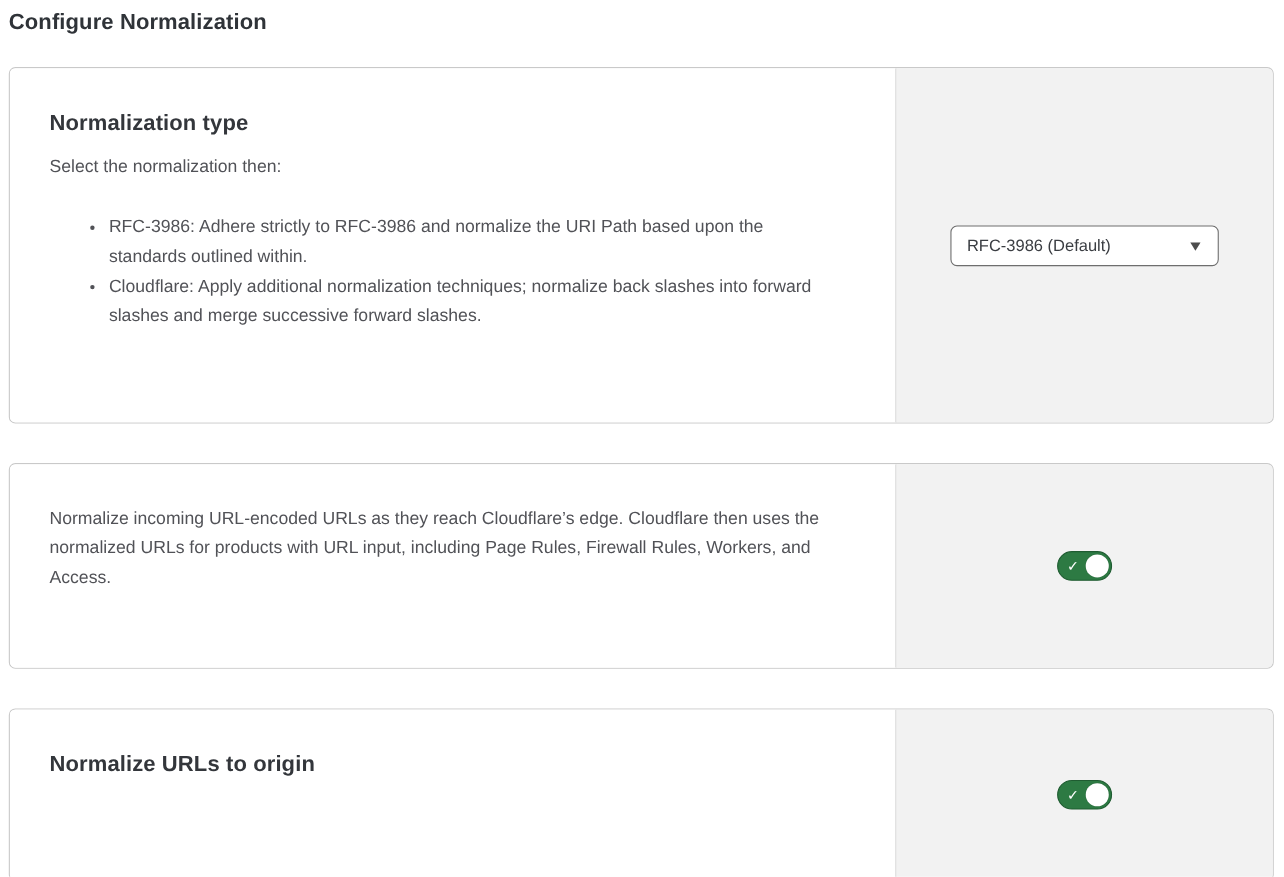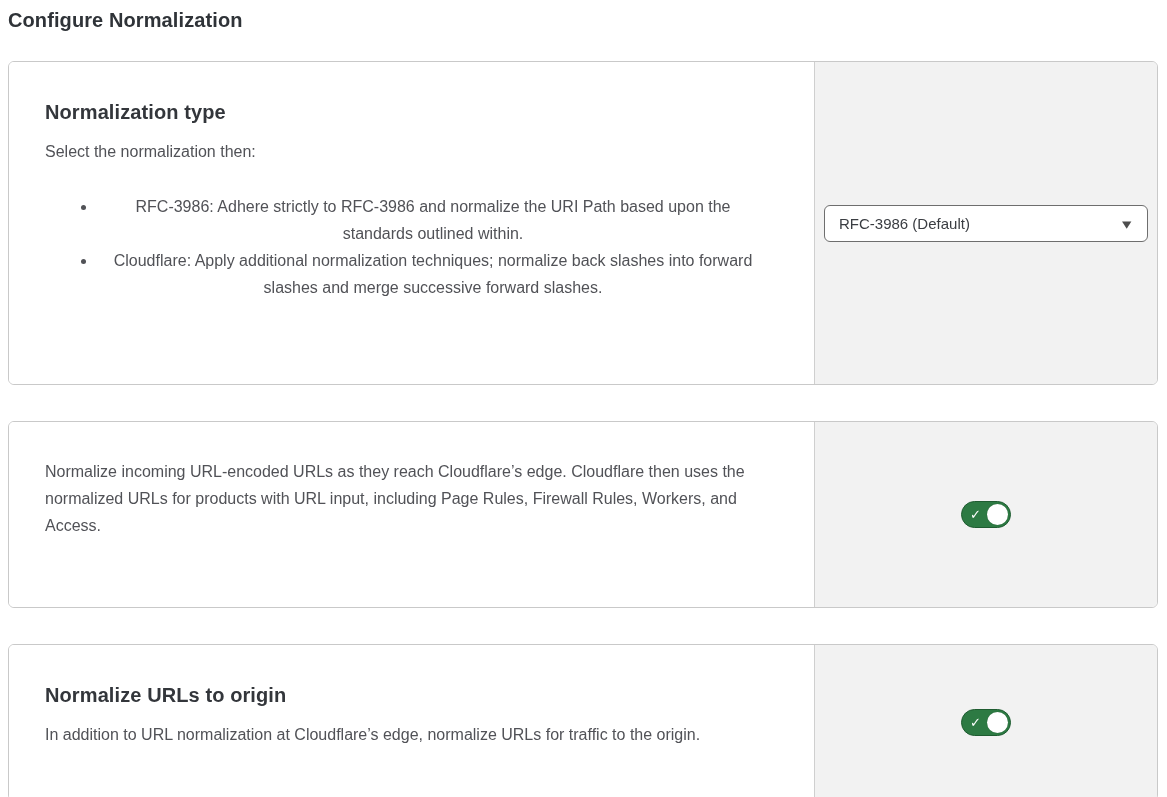--- a/index.html
+++ b/index.html
@@ -53,38 +53,37 @@
   .body-text {
     font-size: 16px;
     line-height: 27px;
     color: #515257;
     font-weight: 400;
   }
   ul.option-list {
     margin-top: 28px;
     padding-left: 52px;
     list-style: disc;
-    text-align: center;
   }
   ul.option-list li {
     font-size: 16px;
     line-height: 27px;
     color: #515257;
     padding-left: 2px;
     max-width: 670px;
   }
   p.doc-note { margin-top: 28px; }
   a.doc-link {
     color: #2f7cc3;
     text-decoration: none;
     cursor: pointer;
   }
   
   .select-control {
-    width: 324px;
+    width: 244px;
     height: 37px;
     background: #ffffff;
     border: 1px solid #6e6e6e;
     border-radius: 6px;
     display: flex;
     align-items: center;
     justify-content: space-between;
     padding: 0 16px 0 14px;
     cursor: pointer;
   }
@@ -161,21 +160,20 @@
       <div class="toggle" role="switch" aria-checked="true">
         <span class="check-icon">✓</span>
         <span class="knob"></span>
       </div>
     </div>
   </section>
 
   <section class="card card-3">
     <div class="card-left">
       <h2 class="card-heading">Normalize URLs to origin</h2>
-      <p class="body-text" style="max-width: 700px;">In addition to URL normalization at Cloudflare’s edge, normalize URLs for traffic to the origin.</p>
     </div>
     <div class="card-right">
       <div class="toggle" role="switch" aria-checked="true">
         <span class="check-icon">✓</span>
         <span class="knob"></span>
       </div>
     </div>
   </section>
 
 </div>

